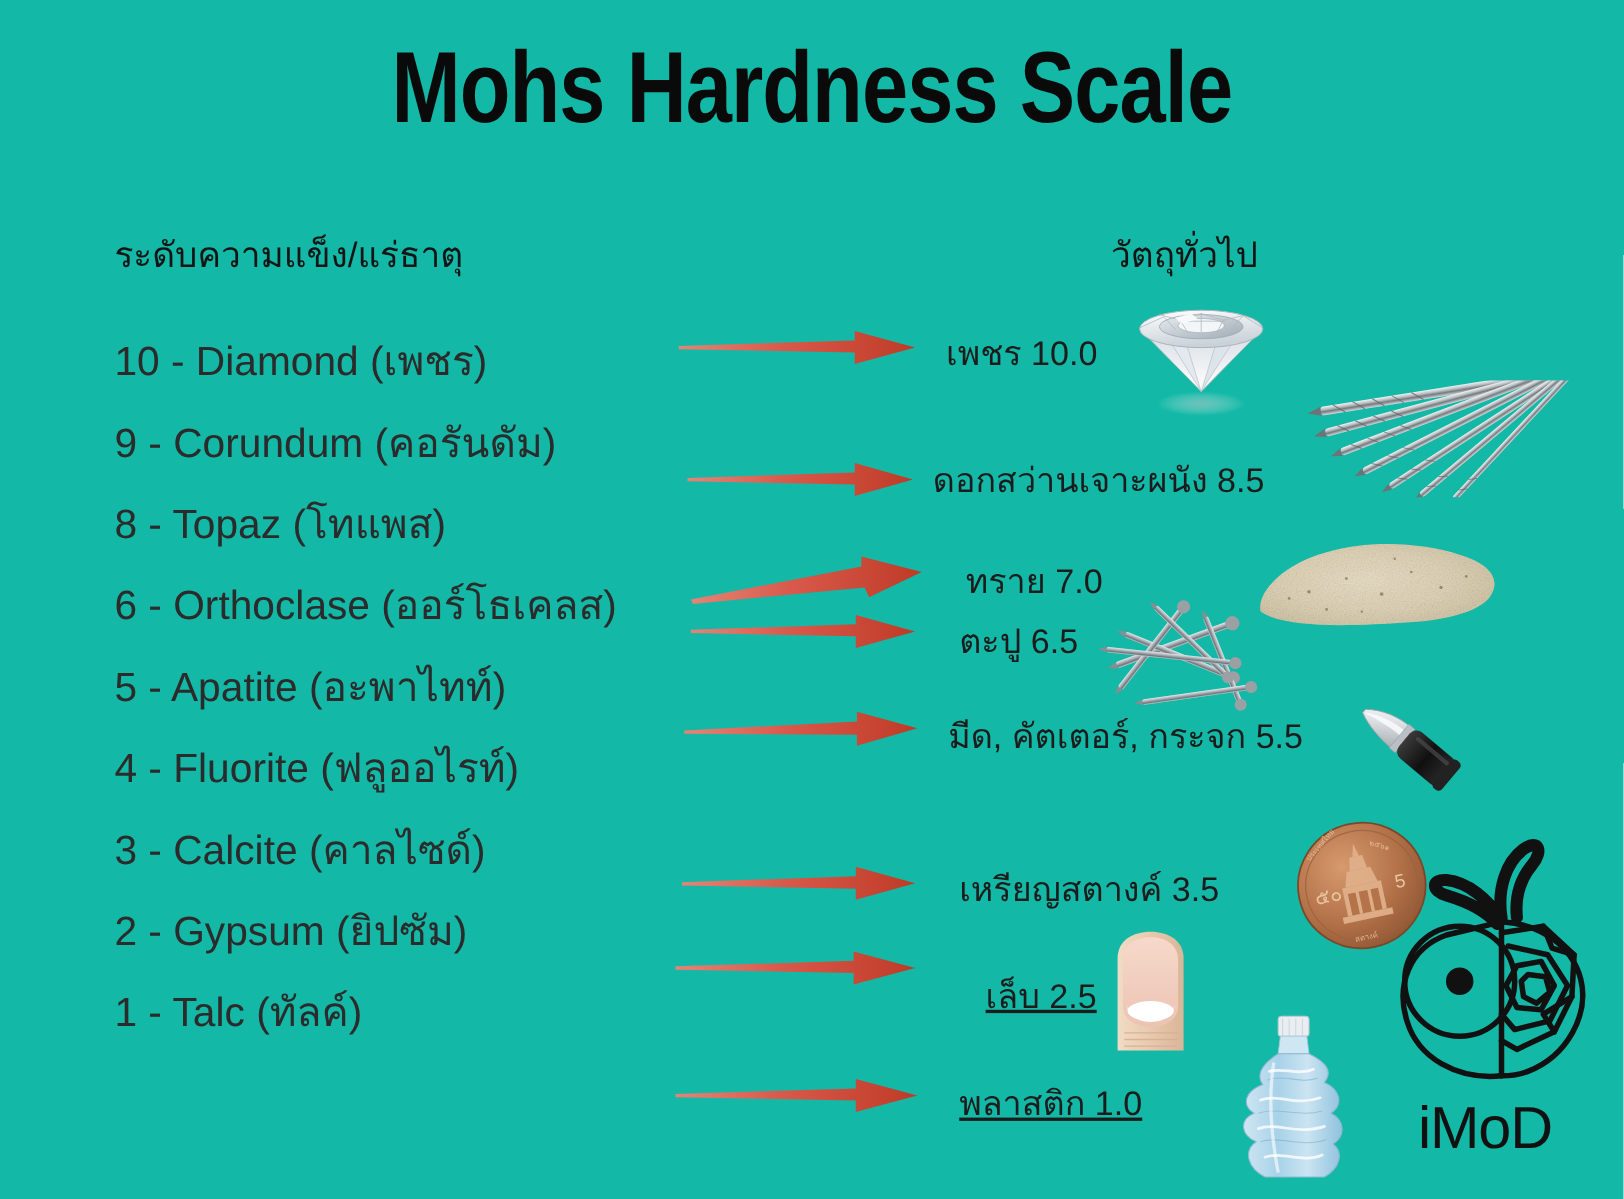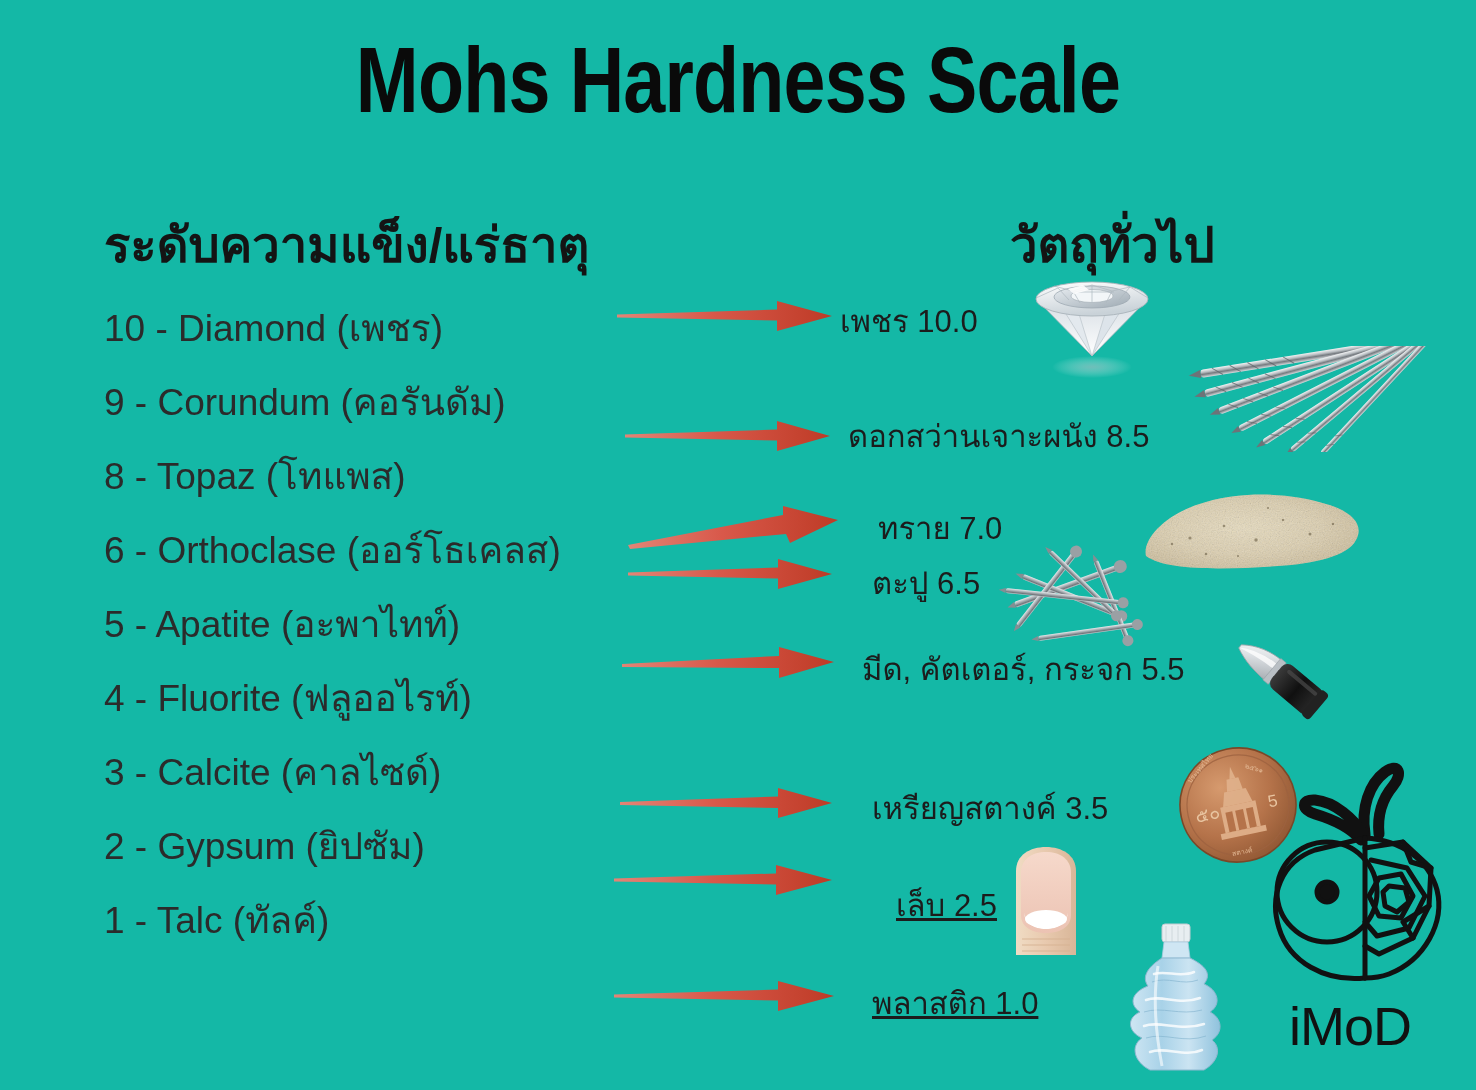--- a/index.html
+++ b/index.html
@@ -32,22 +32,22 @@
     letter-spacing: -1px;
     color: #0a0a0a;
     transform: scaleX(0.82);
     transform-origin: center top;
     white-space: nowrap;
   }
 
   
   .col-head {
     position: absolute;
-    font-size: 49px;
-    font-weight: 700;
+    font-size: 32px;
+    font-weight: 400;
     color: #141414;
     white-space: nowrap;
   }
   #head-left  { left: 104px; top: 206px; }
   #head-right { left: 1010px; top: 206px; }
 
   
   #scale-list {
     position: absolute;
     left: 104px;
@@ -170,21 +170,21 @@
       <path d="M0,14.5 L162,9.5 L162,1 L218,16 L162,31 L162,20.5 L0,17.5 Z" fill="url(#agrad)"></path>
     </svg>
   </div>
 
   <div class="arrow" style="left:614px; top:980px;">
     <svg width="220" height="32" viewBox="0 0 220 32">
       <path d="M0,14.5 L164,9.5 L164,1 L220,16 L164,31 L164,20.5 L0,17.5 Z" fill="url(#agrad)"></path>
     </svg>
   </div>
 
-  <div class="obj-label" style="left:840px; top:296px;">เพชร 10.0</div>
+  <div class="obj-label" style="left:860px; top:296px;">เพชร 10.0</div>
   <div class="obj-label" style="left:848px; top:411px;">ดอกสว่านเจาะผนัง 8.5</div>
   <div class="obj-label" style="left:878px; top:503px;">ทราย 7.0</div>
   <div class="obj-label" style="left:872px; top:558px;">ตะปู 6.5</div>
   <div class="obj-label" style="left:862px; top:644px;">มีด, คัตเตอร์, กระจก 5.5</div>
   <div class="obj-label" style="left:872px; top:783px;">เหรียญสตางค์ 3.5</div>
   <div class="obj-label" style="left:896px; top:880px;text-decoration:underline;">เล็บ 2.5</div>
   <div class="obj-label" style="left:872px; top:978px;text-decoration:underline;">พลาสติก 1.0</div>
 
   <div class="pic" style="left:1028px; top:272px;">
     <svg width="132" height="110" viewBox="0 0 132 110">

